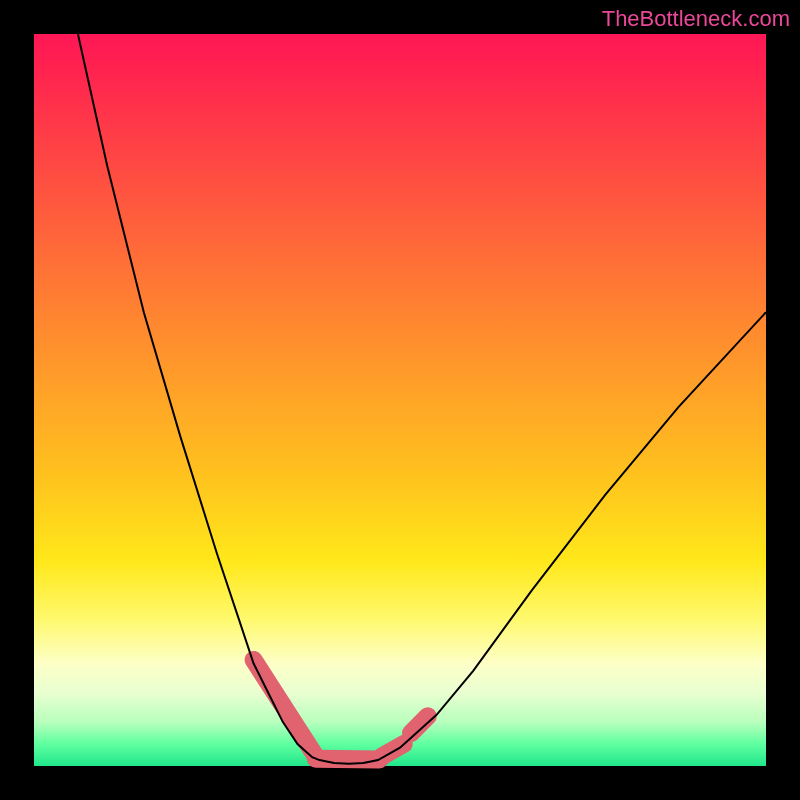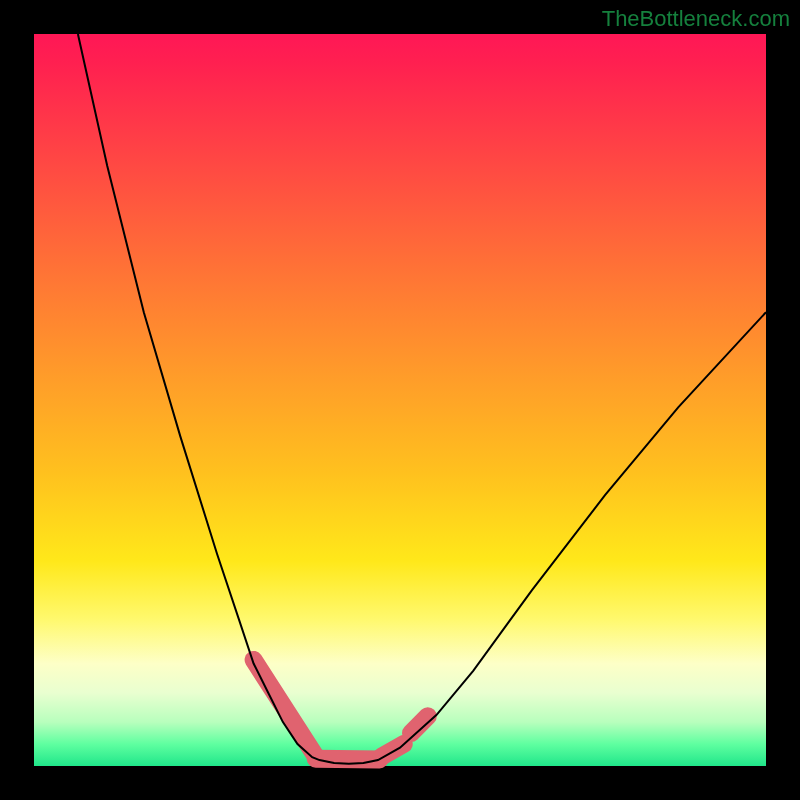--- a/index.html
+++ b/index.html
@@ -9,21 +9,21 @@
     height: 800px;
     background: #000;
     position: relative;
     overflow: hidden;
     font-family: Arial, sans-serif;
   }
   .watermark {
     position: absolute;
     top: 6px;
     right: 10px;
-    color: #15803d;
+    color: #ec4899;
     font-size: 22px;
     font-weight: 500;
     z-index: 10;
   }
   .plot-area {
     position: absolute;
     left: 34px;
     top: 34px;
     width: 732px;
     height: 732px;

